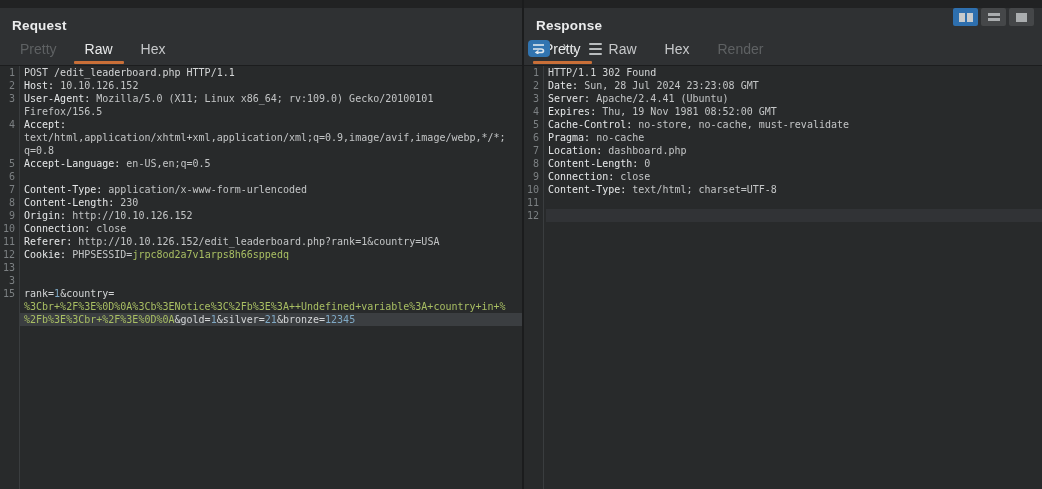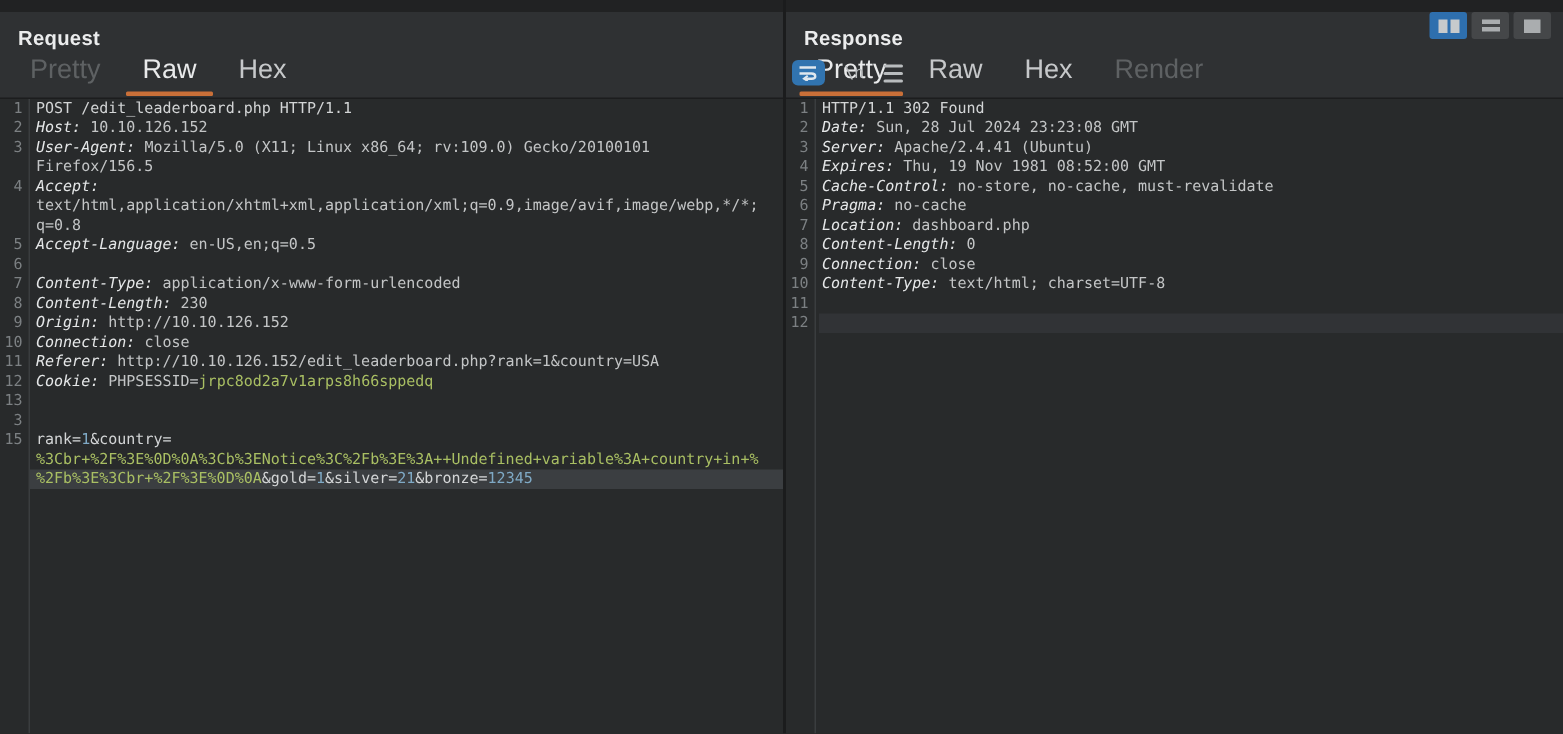--- a/index.html
+++ b/index.html
@@ -14,21 +14,21 @@
 
   .panel{position:absolute;top:0;bottom:0;}
   .panel.left{left:0;width:612px;}
   .panel.right{left:524px;width:621px;}
 
   .phead{position:absolute;top:0;left:0;right:0;height:66px;background:#2f3133;
          border-bottom:1px solid #1c1d1e;box-sizing:border-box;}
   .ptitle{position:absolute;top:18px;left:12px;font-size:13.5px;font-weight:bold;color:#ebeced;letter-spacing:.2px;}
 
   .tabs{position:absolute;left:6px;bottom:1px;display:flex;align-items:flex-end;}
-  .tab{padding:4px 14px 7px;font-size:18px;color:#c6c8ca;position:relative;cursor:default;}
+  .tab{padding:4px 14px 7px;font-size:14px;color:#c6c8ca;position:relative;cursor:default;}
   .tab.active{color:#e9eaeb;}
   .tab.active::after{content:'';position:absolute;left:3px;right:3px;bottom:0;height:3px;background:#c96f38;border-radius:1px;}
   .tab.disabled{color:#5e6163;}
 
   .ebtns{position:absolute;right:10px;bottom:8px;display:flex;gap:13px;align-items:center;z-index:2;}
   .wrapbtn{width:22px;height:17px;background:#3174b0;border-radius:4px;display:flex;align-items:center;justify-content:center;}
   .nlbtn{color:#b9bcbe;font-family:"DejaVu Sans Mono",monospace;font-size:11px;line-height:11px;}
   .menubtn{display:flex;flex-direction:column;gap:3px;padding:2px 0;}
   .menubtn i{display:block;width:13px;height:2px;background:#b9bcbe;border-radius:1px;}
 
@@ -42,21 +42,21 @@
 
   .editor{position:absolute;top:66px;left:0;right:0;bottom:0;background:#282a2b;
           font-family:"DejaVu Sans Mono",monospace;font-size:10px;line-height:13px;cursor:text;}
   .gutterline{position:absolute;top:0;bottom:0;left:19px;width:1px;background:#3a3d3f;}
   .line{position:relative;height:13px;white-space:pre;}
   .line .num{position:absolute;left:0;top:0;width:15px;text-align:right;color:#7c8083;z-index:1;}
   .line .code{position:absolute;left:24px;top:0;z-index:1;}
   .line.hl-strong::before{content:'';position:absolute;left:20px;right:10px;top:0;bottom:0;background:#3b3e41;}
   .line.hl-soft::before{content:'';position:absolute;left:22px;right:2px;top:0;bottom:0;background:#313336;}
   .tok.pln{color:#d3d5d6;}
-  .tok.name{color:#e5e7e8;font-style:italic;}
+  .tok.name{color:#e5e7e8;}
   .tok.val{color:#c3c5c6;}
   .tok.grn{color:#a9bf63;}
   .tok.blu{color:#7fa9c5;}
 </style>
 </head>
 <body>
 
 <div class="app">
   <div class="topstrip"></div>
 

